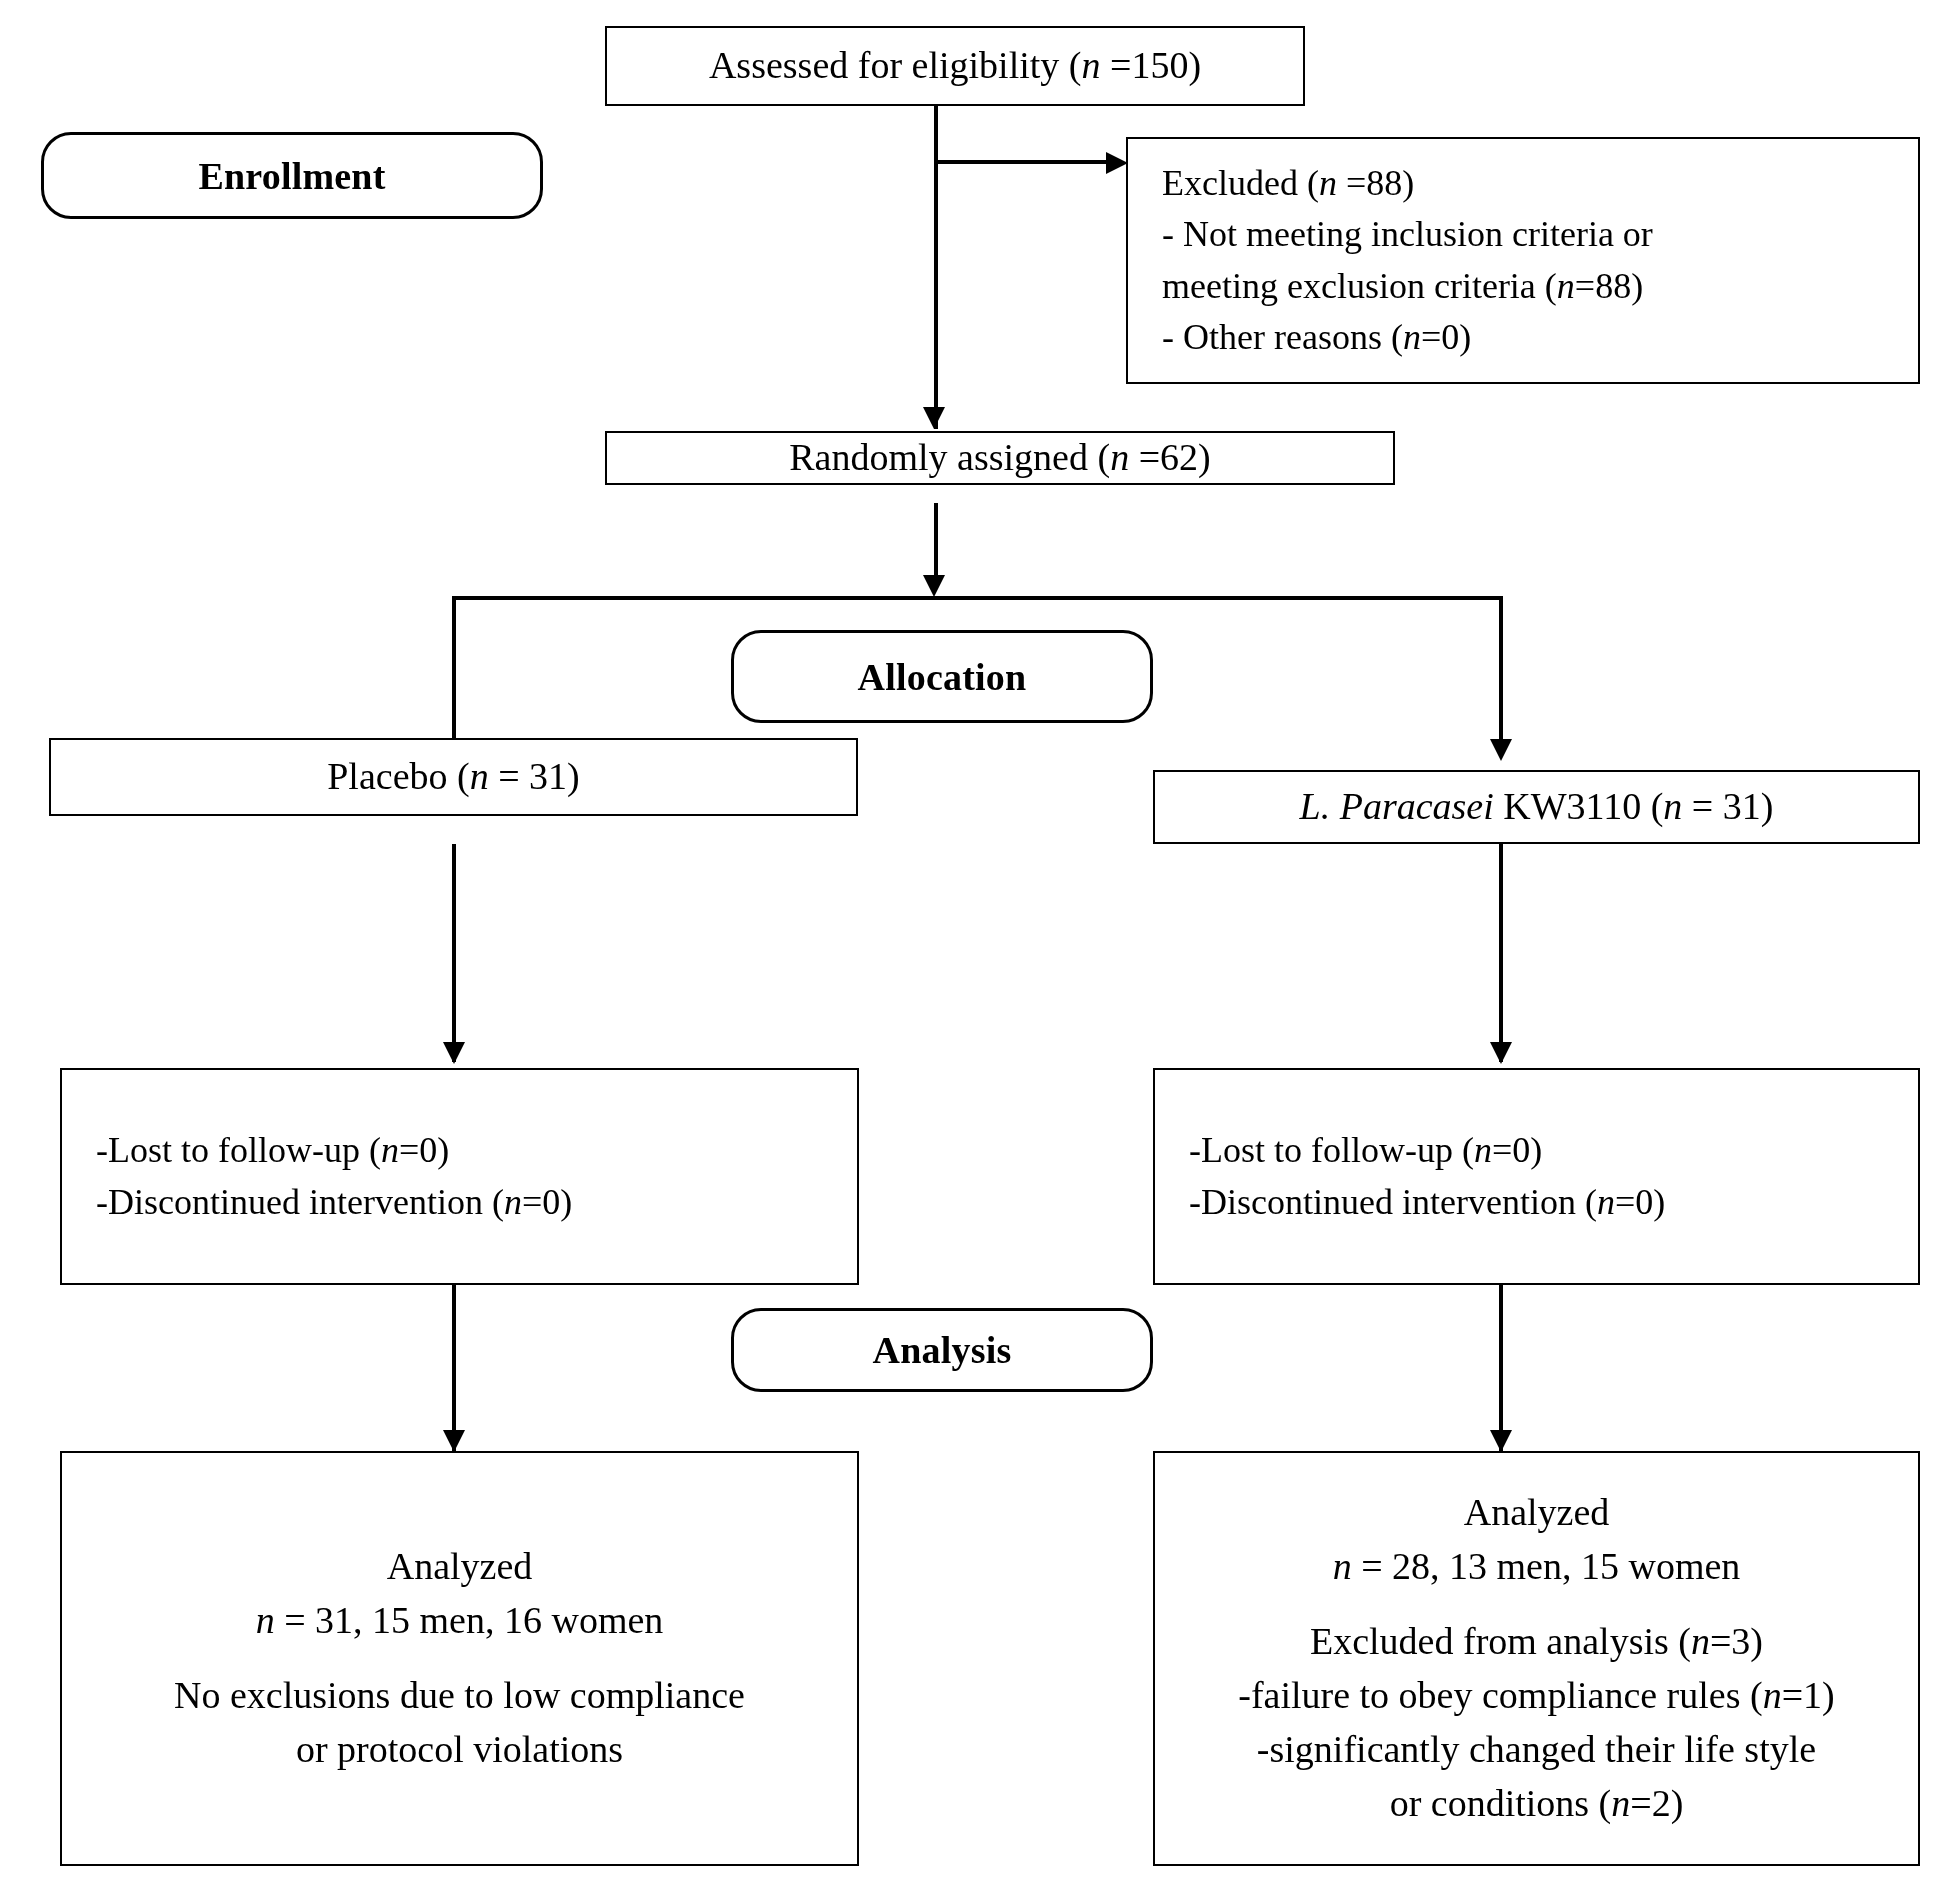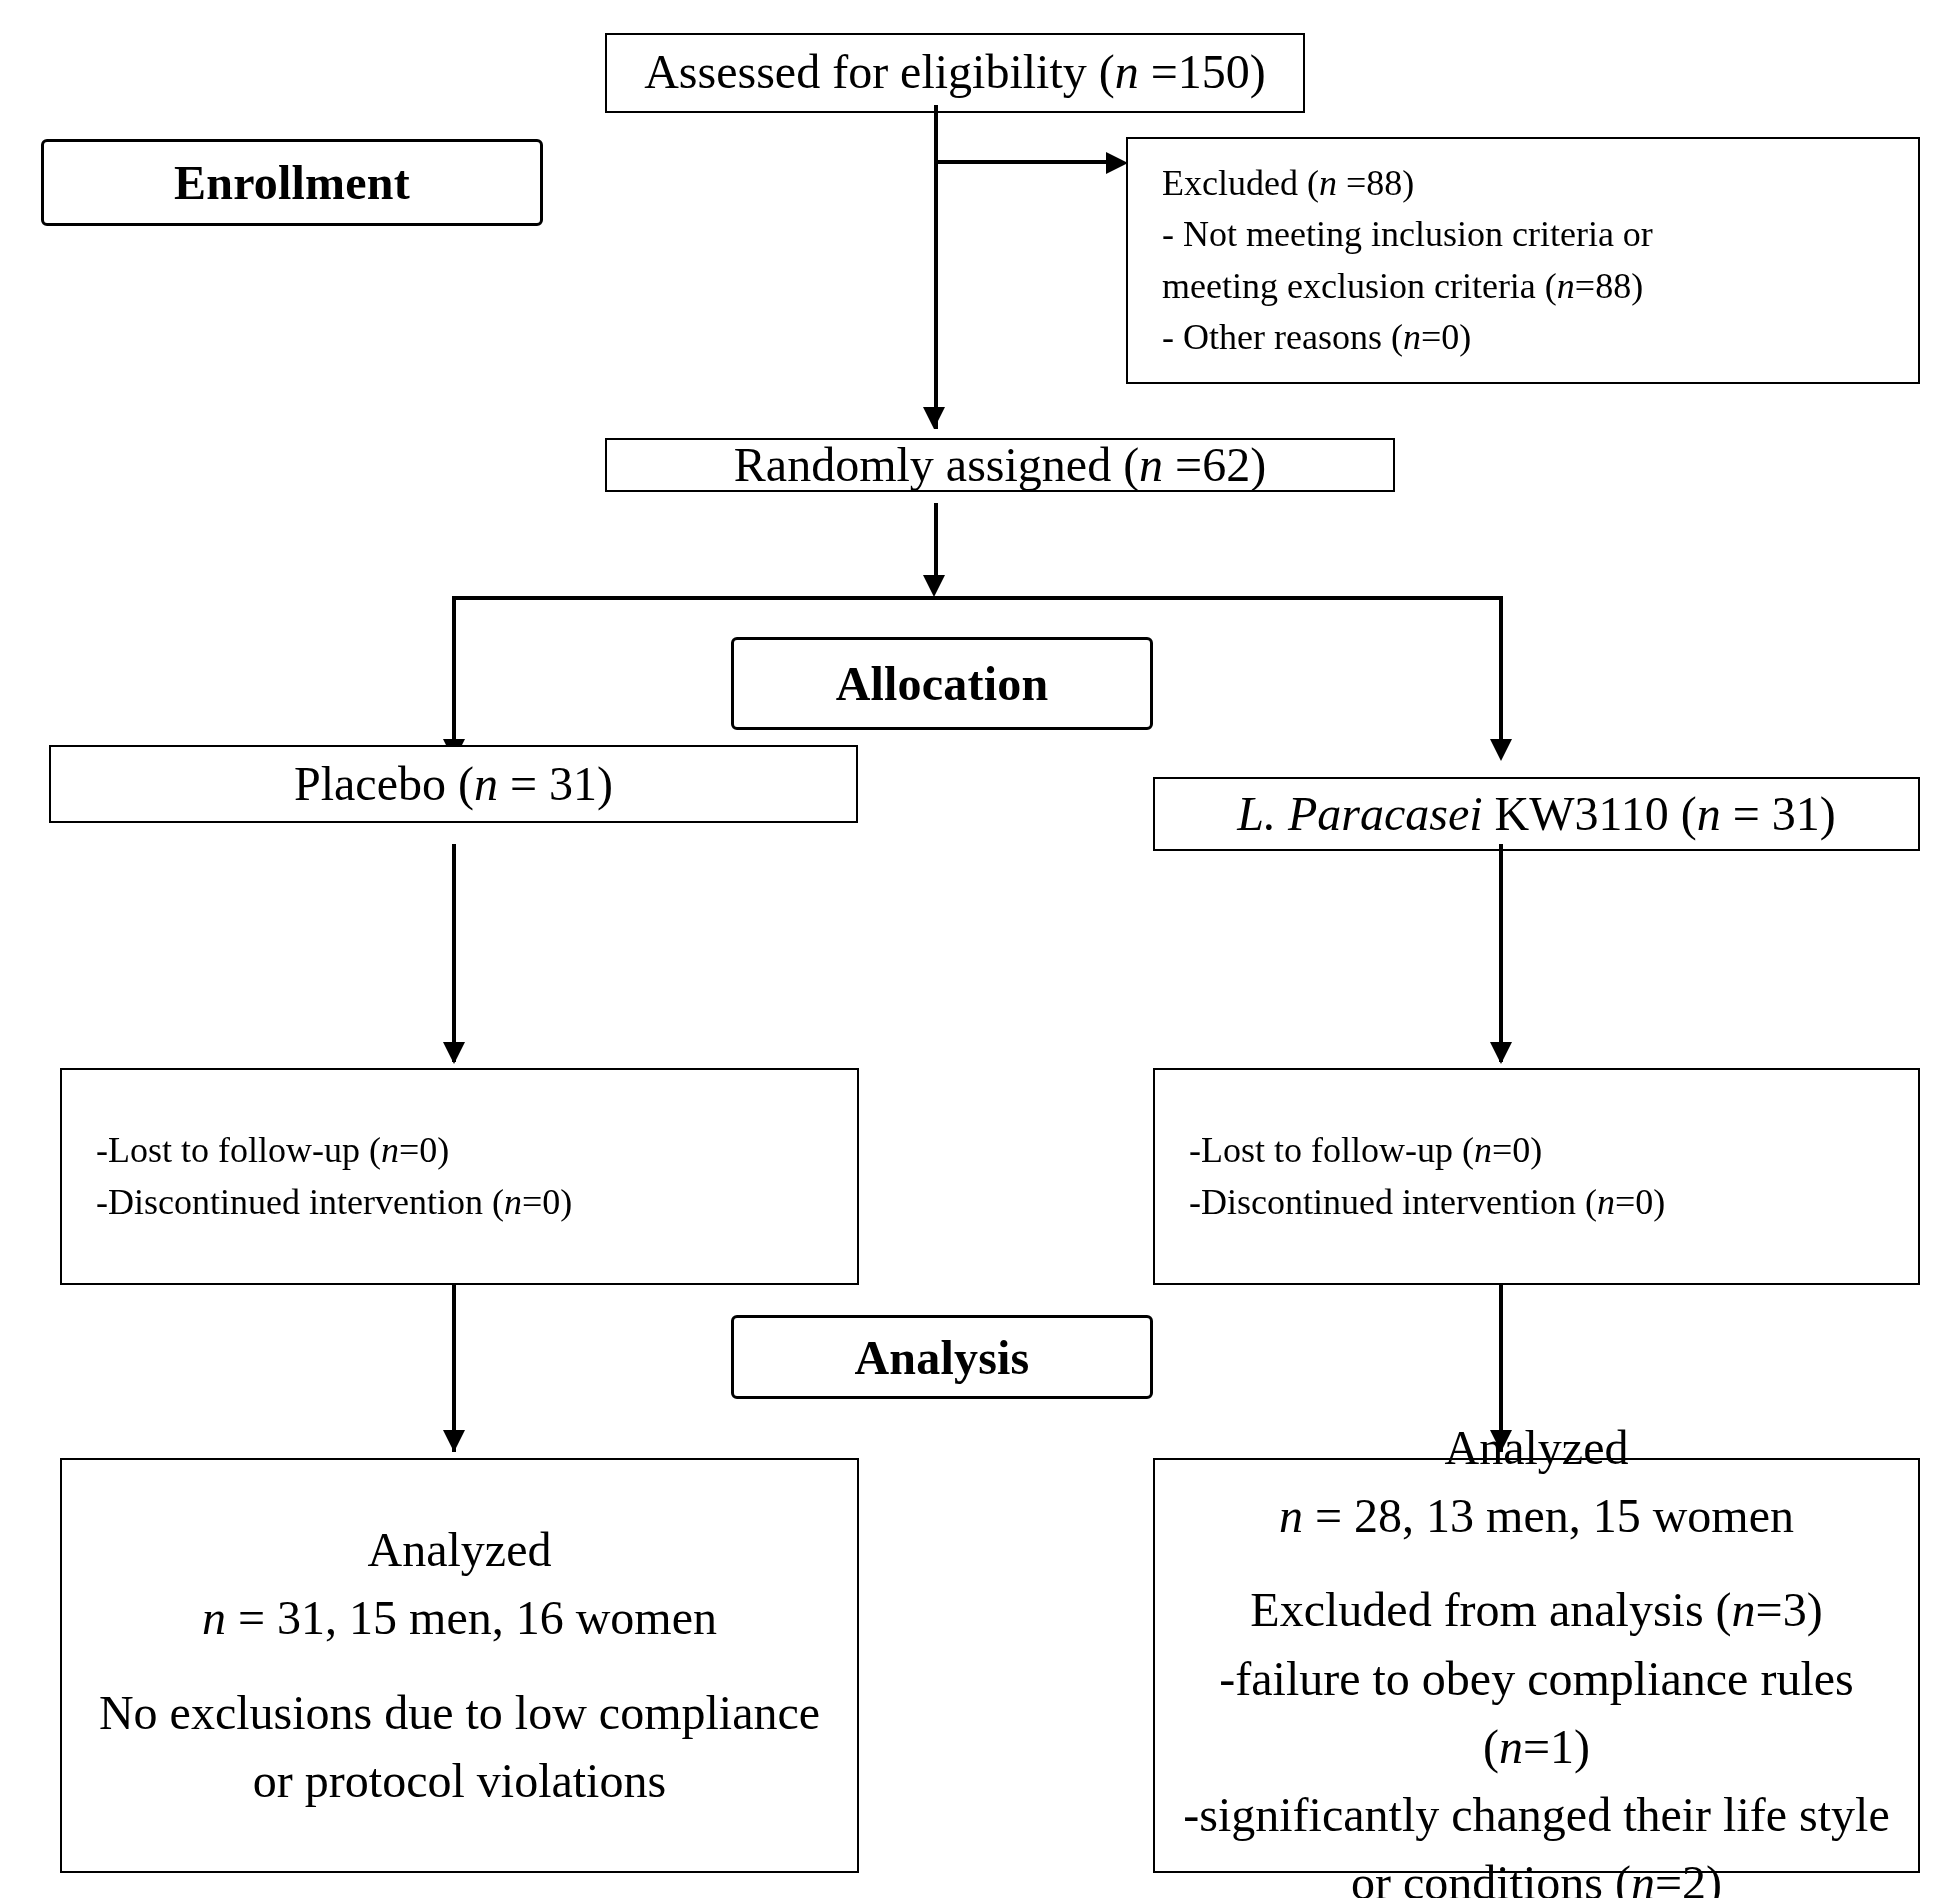--- a/index.html
+++ b/index.html
@@ -26,21 +26,21 @@
     text-align:center;
     line-height:1.42;
   }
   .box .txt{width:100%;padding:0 7.3px;}
   .box.left-text{justify-content:flex-start;text-align:left;}
   .box.left-text .txt{padding-left:34px;}
   .stage-label{
     position:absolute;
     box-sizing:border-box;
     border:3.6px solid #000;
-    border-radius:6px;
+    border-radius:30px;
     background:#fff;
     display:flex;align-items:center;justify-content:center;
     font-weight:bold;
     letter-spacing:0.2px;
   }
   
   .vline{position:absolute;background:#000;width:3.6px;}
   .hline{position:absolute;background:#000;height:3.6px;}
   .arrow-down{
     position:absolute;width:0;height:0;
@@ -48,21 +48,21 @@
     border-right:11px solid transparent;
     border-top:22px solid #000;
   }
   .arrow-right{
     position:absolute;width:0;height:0;
     border-top:11.6px solid transparent;
     border-bottom:11.6px solid transparent;
     border-left:22px solid #000;
   }
   .it{font-style:italic;}
-  .fs52{font-size:48px;margin-top:7px;}
+  .fs52{font-size:38px;}
   .fs50{font-size:36px;}
   .blank{display:block;height:.55em;}
 </style>
 </head>
 <body>
 
 <div id="stage">
 
   <div class="stage-label fs52" style="left:41px;top:132px;width:502px;height:87px;">
     <span>Enrollment</span>

